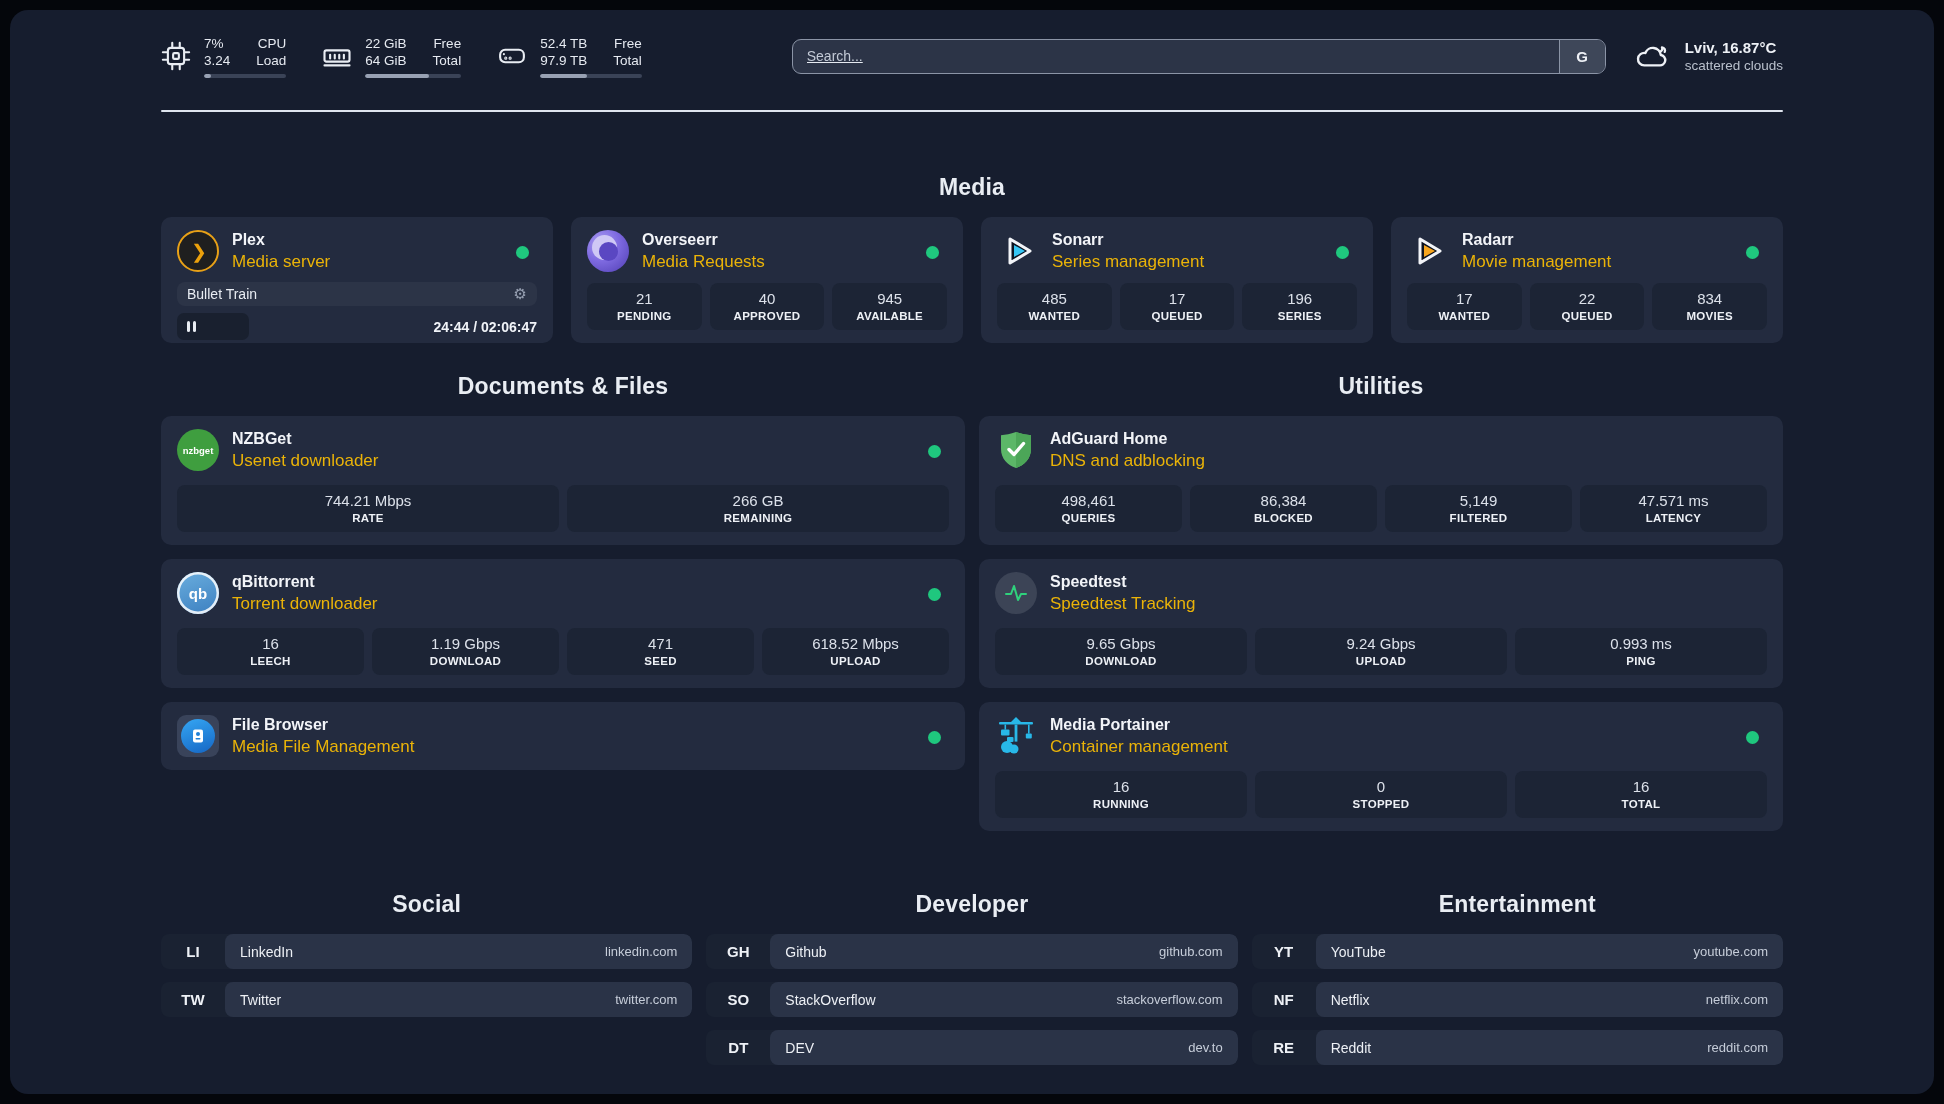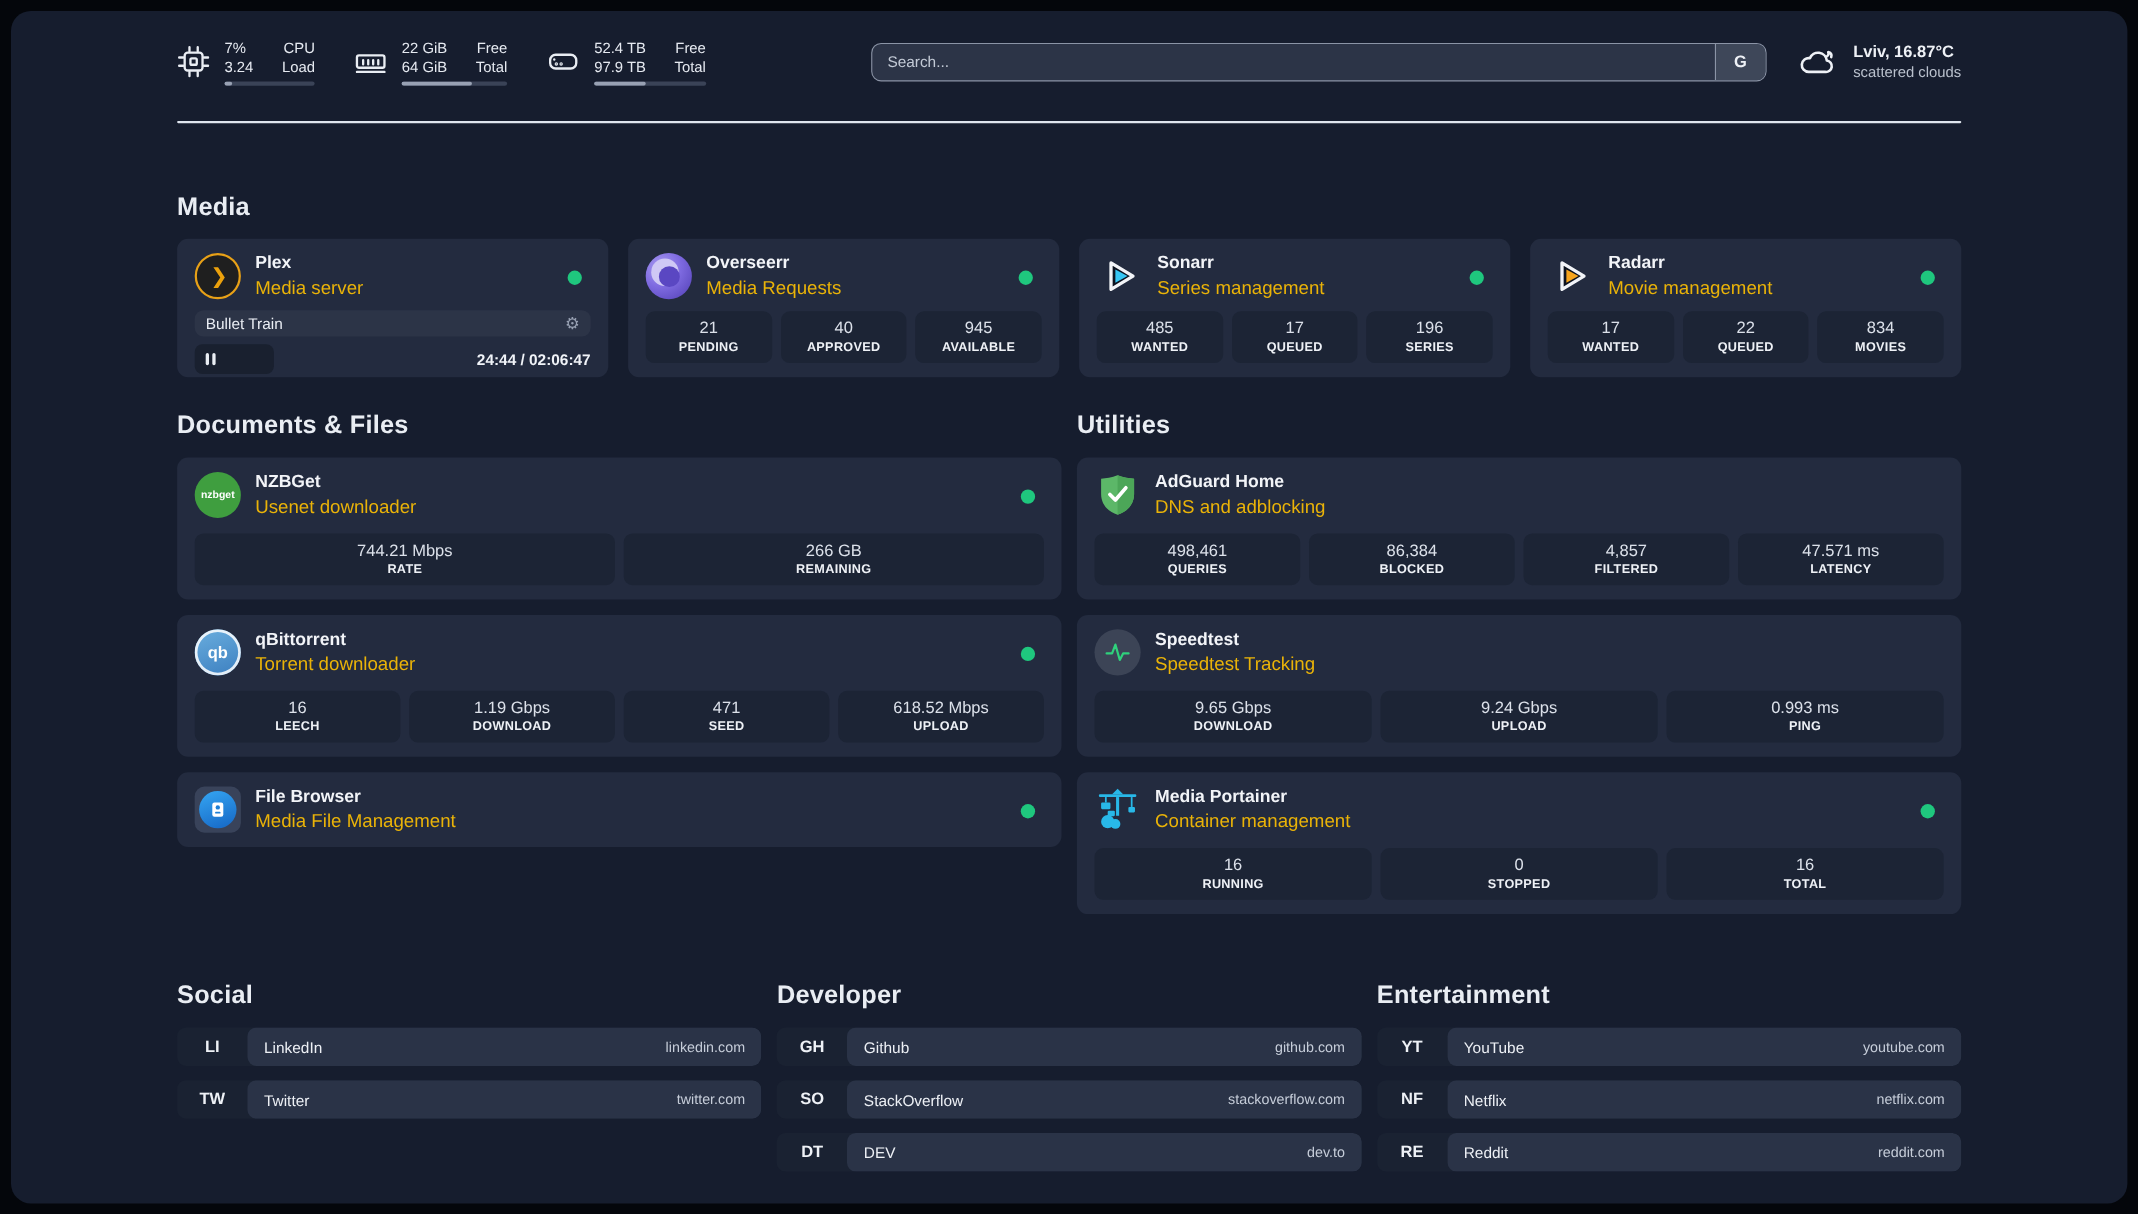--- a/index.html
+++ b/index.html
@@ -16,34 +16,34 @@
   .sys-cols { display:flex; gap:26px; justify-content:space-between; }
   .sys-col { display:flex; flex-direction:column; }
   .sys-col.right { text-align:right; }
   .sys-col span { font-size:13.5px; line-height:17px; color:#e6eaf1; }
   .sys-bar { margin-top:5px; height:4px; width:100%; min-width:78px; background:#3a4357; border-radius:2px; overflow:hidden; }
   .sys-bar-fill { height:100%; background:#98a1b3; border-radius:2px; }
 
   .search-wrap { flex:1; margin-left:150px; display:flex; align-items:stretch; height:35px;
                  border:1.5px solid #8b94a6; border-radius:9px; background:#2c3447; overflow:hidden; }
   .search-input { flex:1; background:transparent; border:none; outline:none; padding:0 14px;
-                  font-size:14px; color:#e6eaf1; font-family:inherit; }
+                  font-size:14px; color:#e6eaf1; font-family:inherit;text-decoration:underline; }
   .search-input::placeholder { color:#c3cad6; }
   .g-btn { width:46px; background:#3e4759; border:none; border-left:1px solid #8b94a6; color:#eef1f6;
            font-size:15px; font-weight:700; cursor:pointer; font-family:inherit; }
 
   .weather { display:flex; align-items:center; gap:13px; margin-left:28px; }
   .weather-icon { width:38px; height:30px; color:#eef1f6; }
   .weather-loc { font-size:15px; font-weight:600; color:#eef1f6; line-height:19px; }
   .weather-cond { font-size:13.5px; color:#b9c0cc; line-height:17px; }
 
   .divider { margin-top:30px; height:2px; background:#dfe5ee; border-radius:1px; }
 
   
-  .sec-heading { font-size:23px; font-weight:600; color:#e9edf3; letter-spacing:.2px; }
+  .sec-heading { font-size:23px; font-weight:600; color:#e9edf3; letter-spacing:.2px;text-align:center; }
   .media-sec { margin-top:62px; }
   .cards-row { margin-top:16px; display:grid; grid-template-columns:repeat(4,1fr); gap:18px; }
 
   .card { position:relative; background:#232b3f; border-radius:10px; padding:13px 16px; cursor:pointer; }
   .media-card { height:126px; display:flex; flex-direction:column; }
   .card-head { display:flex; align-items:center; gap:13px; }
   .card-titles { display:flex; flex-direction:column; }
   .card-title { font-size:16px; font-weight:600; color:#f2f4f8; line-height:20px; }
   .card-sub { font-size:17px; color:#eab308; margin-top:2px; }
   .status-dot { position:absolute; top:29px; right:24px; width:13px; height:13px; border-radius:50%; background:#1fc77e; }
@@ -406,21 +406,21 @@
           <div class="stats-row static">
             <div class="stat">
               <div class="stat-value">498,461</div>
               <div class="stat-label">QUERIES</div>
             </div>
             <div class="stat">
               <div class="stat-value">86,384</div>
               <div class="stat-label">BLOCKED</div>
             </div>
             <div class="stat">
-              <div class="stat-value">4,857</div>
+              <div class="stat-value">5,149</div>
               <div class="stat-label">FILTERED</div>
             </div>
             <div class="stat">
               <div class="stat-value">47.571 ms</div>
               <div class="stat-label">LATENCY</div>
             </div>
           </div>
         </div>
 
         <div class="card">

